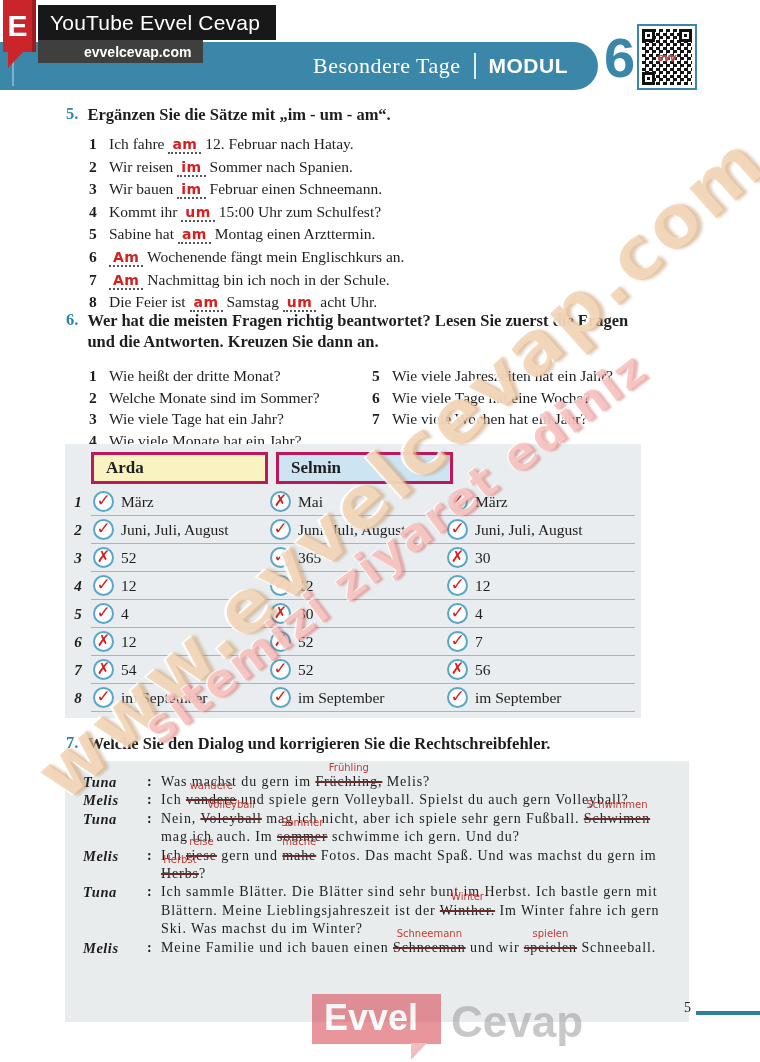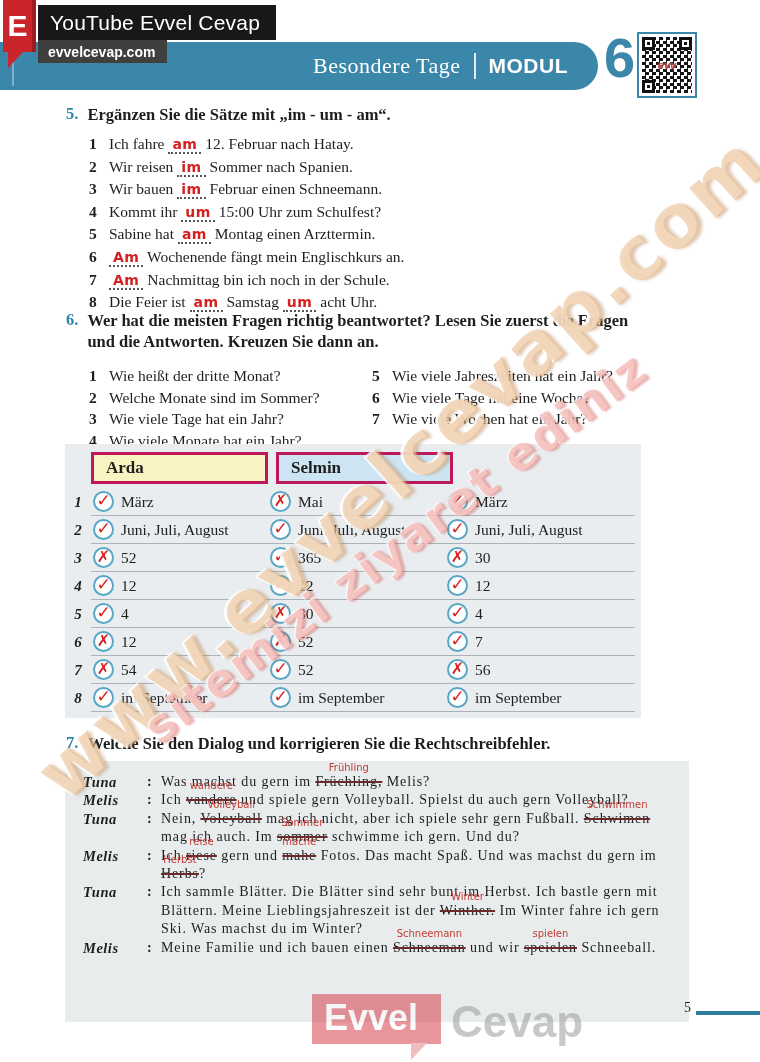--- a/index.html
+++ b/index.html
@@ -18,21 +18,21 @@
   }
   .banner-notch { position:absolute; left:12px; top:4px; width:2px; height:40px; background:rgba(255,255,255,0.35); }
   .banner-title { color:#fff; font-family:"Liberation Serif", serif; font-size:22px; letter-spacing:0.5px; }
   .banner-div { width:2px; height:26px; background:rgba(255,255,255,0.85); }
   .banner-modul { color:#fff; font-family:"Liberation Sans", sans-serif; font-weight:bold; font-size:21px; letter-spacing:0.5px; }
   .modul-num {
     position:absolute; left:604px; top:30px; color:#3a87aa;
     font-family:"Liberation Sans", sans-serif; font-weight:bold; font-size:56px; line-height:1;
   }
   .qr-box {
-    position:absolute; left:637px; top:32px; width:60px; height:66px;
+    position:absolute; left:637px; top:24px; width:60px; height:66px;
     border:2px solid #3a87aa; background:#fff; padding:3px;
   }
   .qr-grid {
     position:relative; width:100%; height:100%;
     background:repeating-conic-gradient(#151515 0% 25%, #ffffff 0% 50%);
     background-size:7px 7px;
   }
   .qr-finder { position:absolute; width:13px; height:13px; border:3px solid #111; background:#fff; }
   .qr-finder::after { content:""; position:absolute; left:2px; top:2px; width:3px; height:3px; background:#111; }
   .qr-f1 { left:0; top:0; } .qr-f2 { right:0; top:0; } .qr-f3 { left:0; bottom:0; }
@@ -54,21 +54,21 @@
   }
   .yt-bar {
     position:absolute; left:38px; top:5px; height:35px; background:#181818;
     display:flex; align-items:center; padding:0 16px 0 12px;
   }
   .yt-label { color:#fff; font-family:"Liberation Sans", sans-serif; font-weight:normal; font-size:21px; letter-spacing:0.2px; }
   .site-bar {
     position:absolute; left:38px; top:40px; height:23px; background:#3f3f3e;
     display:flex; align-items:center; padding:0 12px 0 10px;
   }
-  .site-label { color:#fff; font-family:"Liberation Sans", sans-serif; font-weight:bold; font-size:14px; }
+  .site-label { color:#fff; font-family:"Liberation Sans", sans-serif; font-weight:bold; font-size:14px;margin-left:36px; }
 
   
   .ex-head { display:flex; gap:9px; }
   .ex-num { color:#2e86a8; font-weight:bold; font-size:16.5px; flex:none; }
   .ex-title { font-weight:bold; font-size:16.5px; line-height:21px; }
 
   
   .ex5 { position:absolute; left:66px; top:104px; width:586px; }
   .ex5-items { margin:8px 0 0 23px; }
   .ex5-line { font-size:15.5px; line-height:21.6px; white-space:nowrap; }

